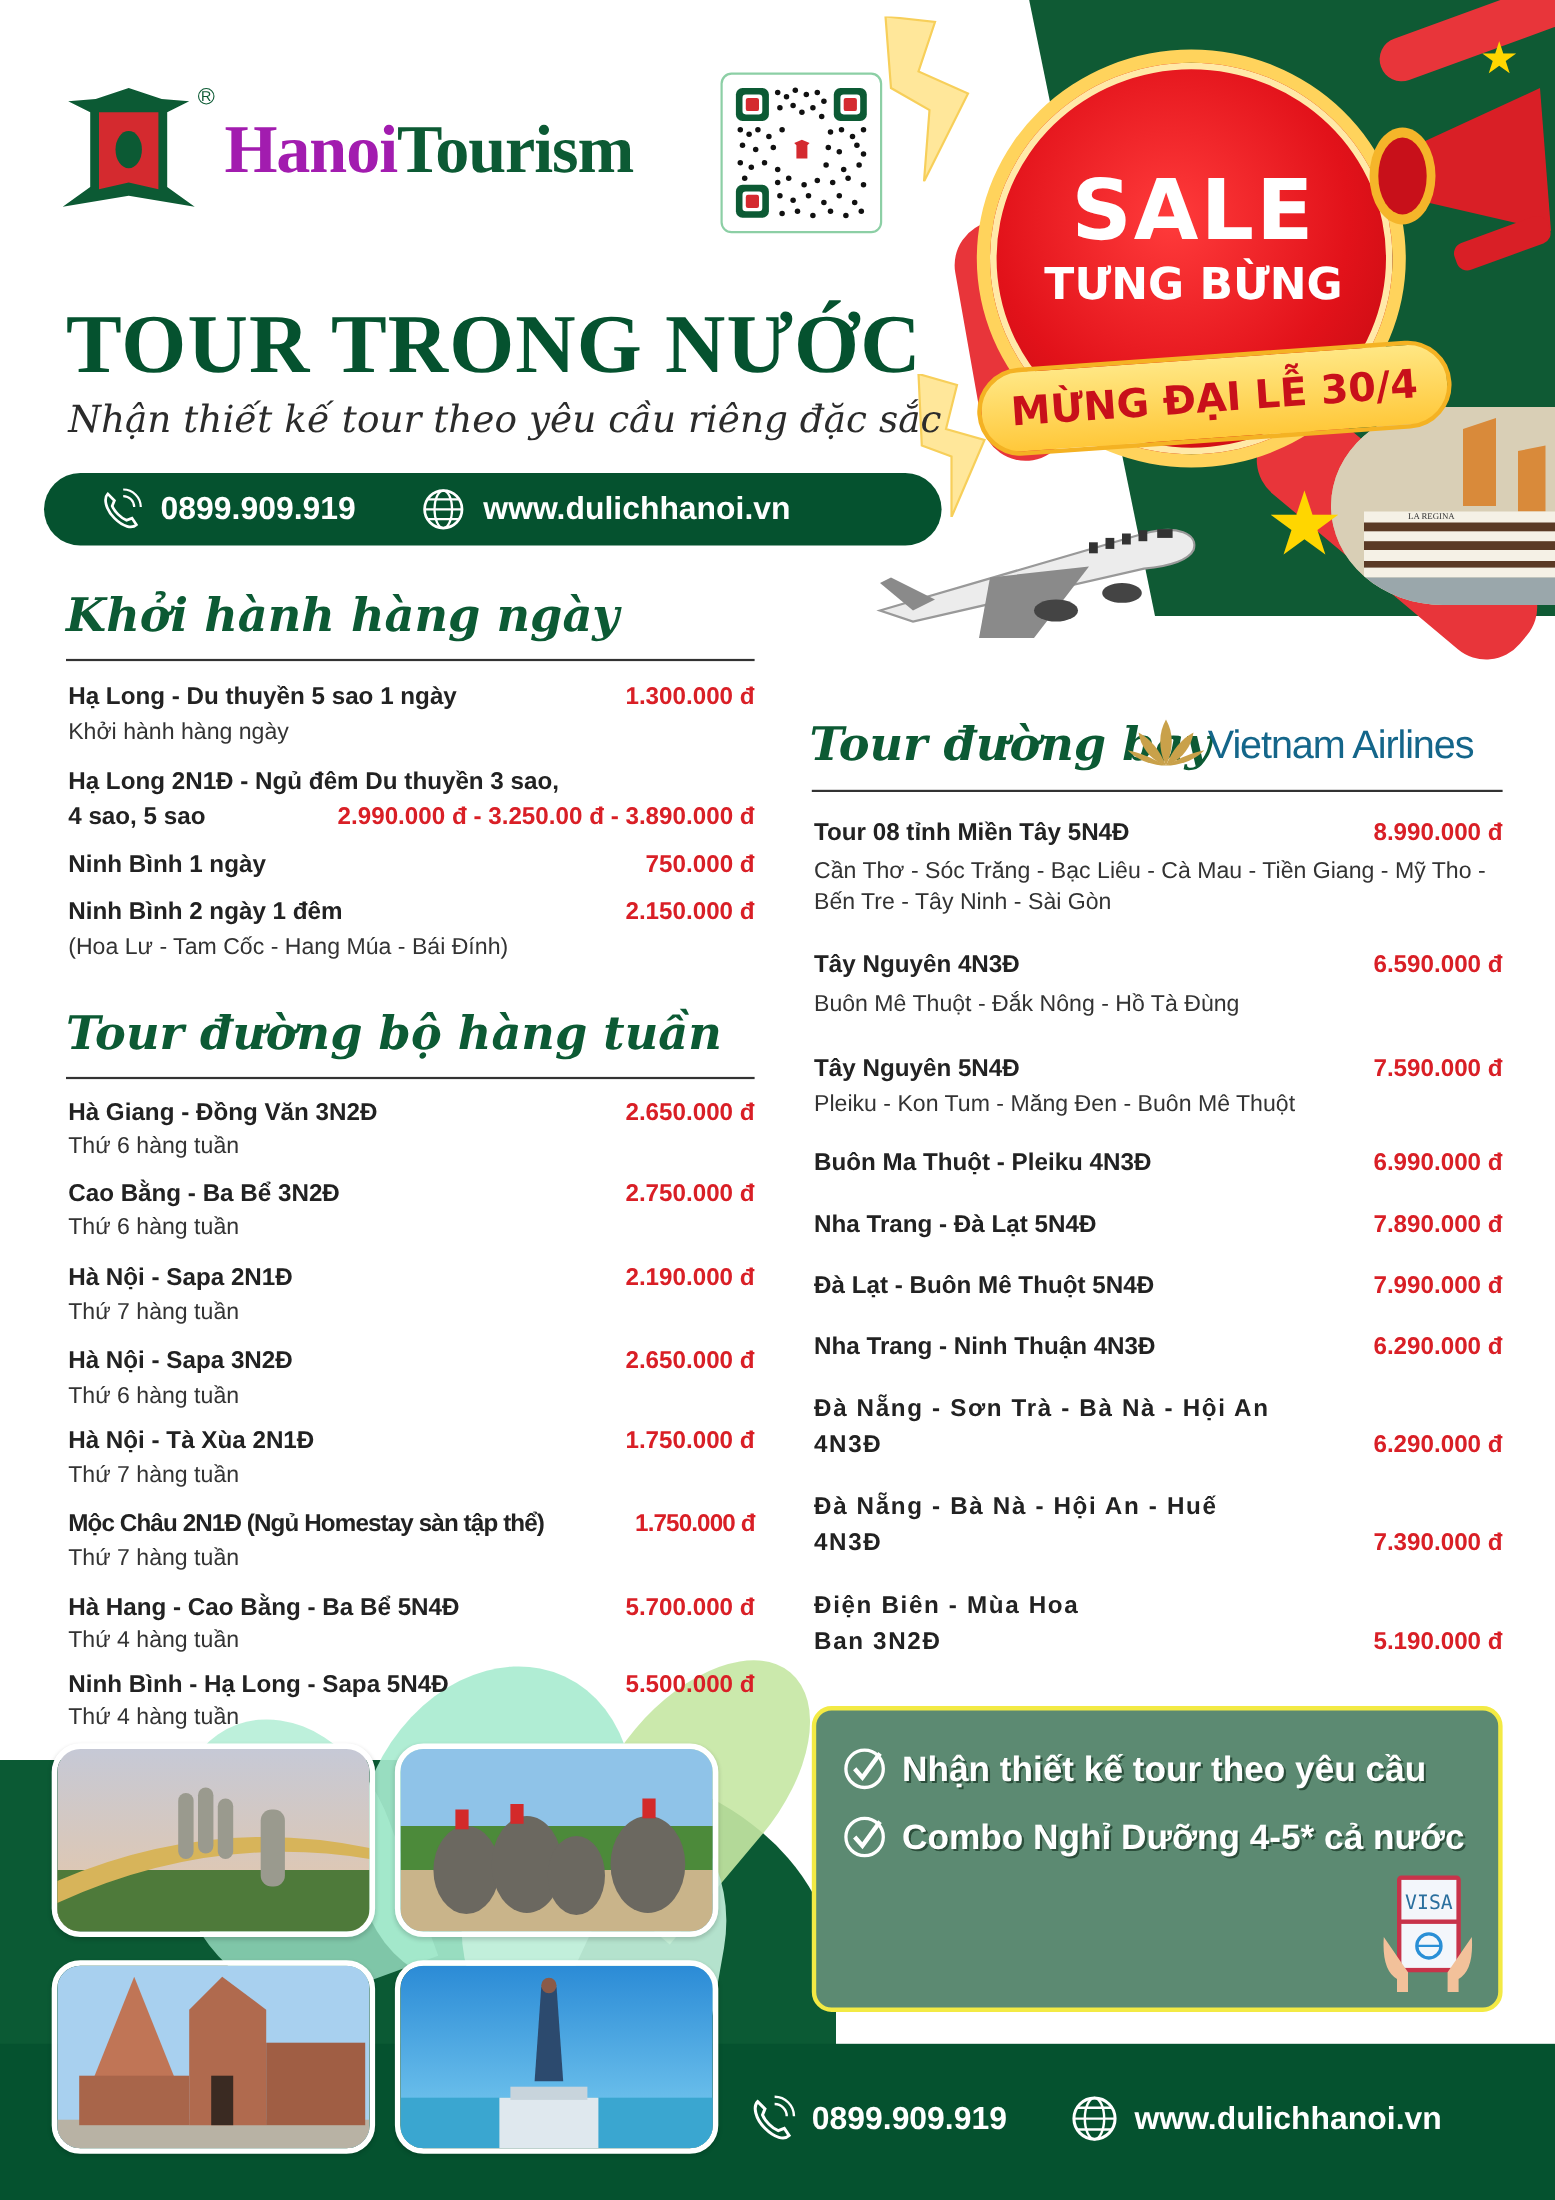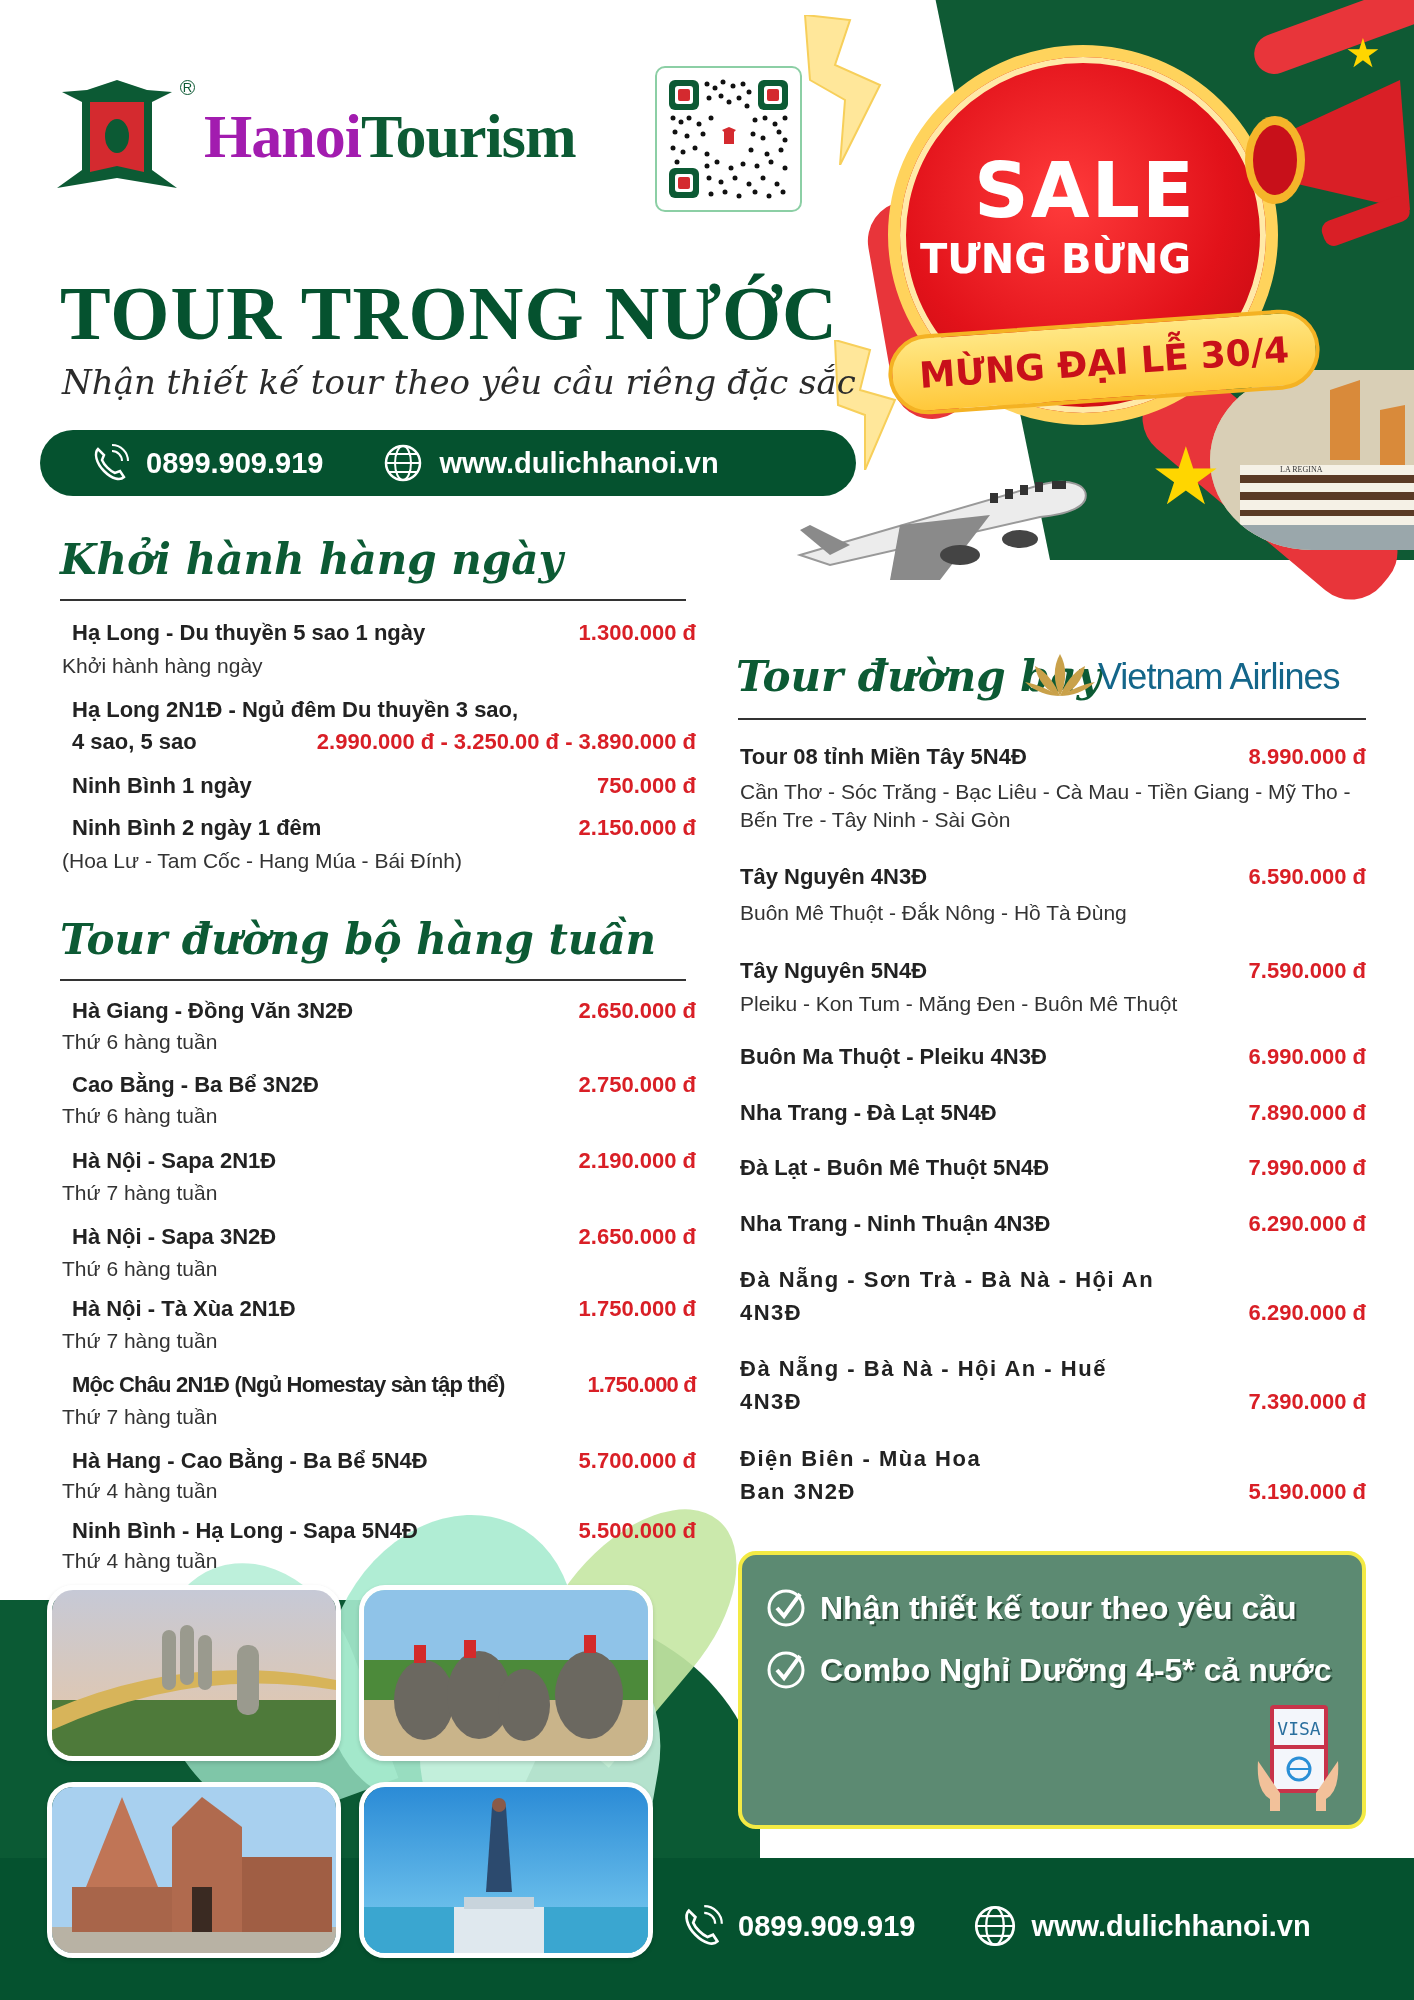--- a/index.html
+++ b/index.html
@@ -27,41 +27,41 @@
   .headline { position: absolute; left: 60px; top: 270px; font-family: "Liberation Serif", "DejaVu Serif", serif; font-weight: bold; font-size: 76px; color: #05522f; letter-spacing: 1px; }
   .subline { position: absolute; left: 62px; top: 362px; font-family: "DejaVu Serif", serif; font-style: italic; font-size: 34px; color: #2b2b2b; }
 
   .contact-pill { position: absolute; left: 40px; top: 430px; width: 816px; height: 66px; background: #05522f; border-radius: 33px; display: flex; align-items: center; padding-left: 50px; color: #fff; }
   .contact-pill .item { display: flex; align-items: center; font-size: 29px; font-weight: bold; margin-right: 60px; }
   .contact-pill svg { margin-right: 16px; }
 
   
   .sale-ring { position: absolute; left: 888px; top: 45px; width: 390px; height: 380px; border-radius: 50%; background: radial-gradient(circle at 45% 40%, #ff3b3b 0%, #e2121a 55%, #b8080e 100%); border: 12px solid #ffd35c; box-shadow: 0 0 0 6px #ffe9a8 inset; }
   .sale-title { position: absolute; left: 960px; top: 146px; width: 250px; text-align: center; color: #fff; font-weight: 900; font-size: 76px; letter-spacing: 2px; font-family: "DejaVu Sans", sans-serif; }
-  .sale-sub { position: absolute; left: 920px; top: 236px; width: 330px; text-align: left; color: #fff; font-weight: 900; font-size: 40px; font-family: "DejaVu Sans", sans-serif; }
+  .sale-sub { position: absolute; left: 920px; top: 236px; width: 330px; text-align: center; color: #fff; font-weight: 900; font-size: 40px; font-family: "DejaVu Sans", sans-serif; }
   .sale-banner { position: absolute; left: 888px; top: 322px; width: 432px; height: 80px; border-radius: 40px; background: linear-gradient(#ffe784, #ffc83a); border: 4px solid #f4b223; display: flex; align-items: center; justify-content: center; transform: rotate(-4deg); }
   .sale-banner span { color: #c8101a; font-weight: 900; font-size: 36px; font-family: "DejaVu Sans", sans-serif; }
 
   .megaphone { position: absolute; left: 1240px; top: 60px; }
   .plane { position: absolute; left: 790px; top: 455px; }
   .ship { position: absolute; left: 1210px; top: 370px; width: 204px; height: 180px; border-radius: 50% 0 0 50%; overflow: hidden; background: linear-gradient(#e8d8b0, #a89a7d); }
   .star { position: absolute; color: #ffd600; }
   .bolt { position: absolute; }
 
   
   .sec-title { position: absolute; font-family: "DejaVu Serif", serif; font-style: italic; font-weight: bold; color: #0c5a34; font-size: 42px; }
   .rule { position: absolute; height: 2px; background: #333; }
 
   
   .row { position: absolute; display: flex; justify-content: space-between; align-items: baseline; }
   .row .name { font-weight: bold; font-size: 22px; color: #222; }
   .row .price { font-weight: bold; font-size: 22px; color: #d91f26; white-space: nowrap; }
   .note { position: absolute; font-size: 21px; color: #333; }
 
-  .col-left .row { left: 72px; width: 624px; gap: 32px; }
+  .col-left .row { left: 62px; width: 624px; gap: 32px; }
   .col-left .note { left: 62px; }
   .col-right .row { left: 740px; width: 626px; }
   .col-right .note { left: 740px; width: 630px; line-height: 28px; }
   .col-right .name.wide { letter-spacing: 1.5px; }
 
   
   .photo { position: absolute; width: 294px; height: 176px; border: 5px solid #fff; border-radius: 26px; overflow: hidden; box-shadow: 0 2px 4px rgba(0,0,0,0.15); }
 
   
   .services { position: absolute; left: 738px; top: 1551px; width: 628px; height: 278px; background: #5c8a72; border: 4px solid #f3ea44; border-radius: 18px; padding: 22px 24px; color: #fff; }

